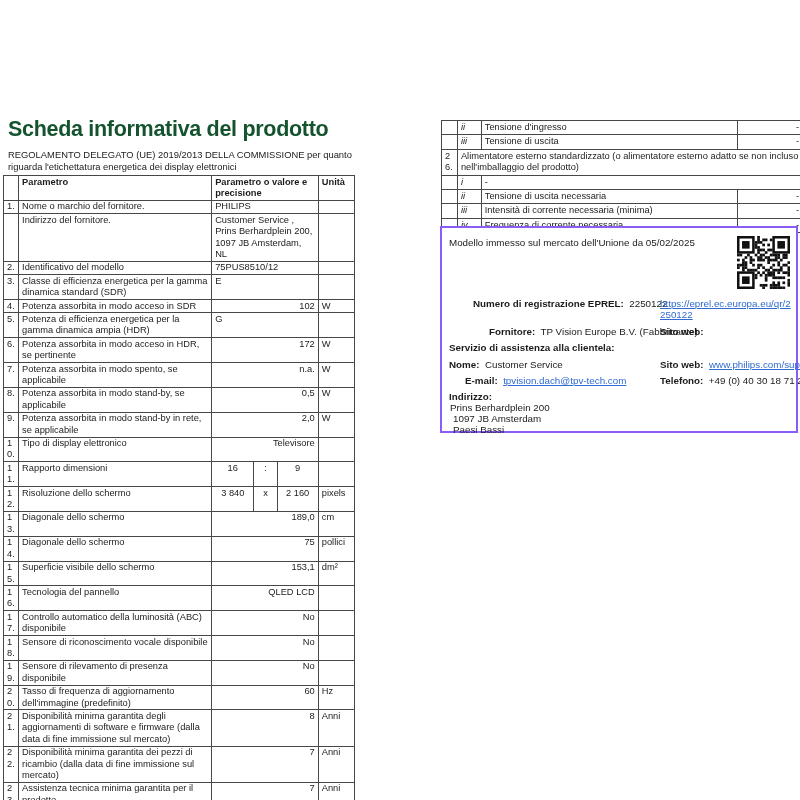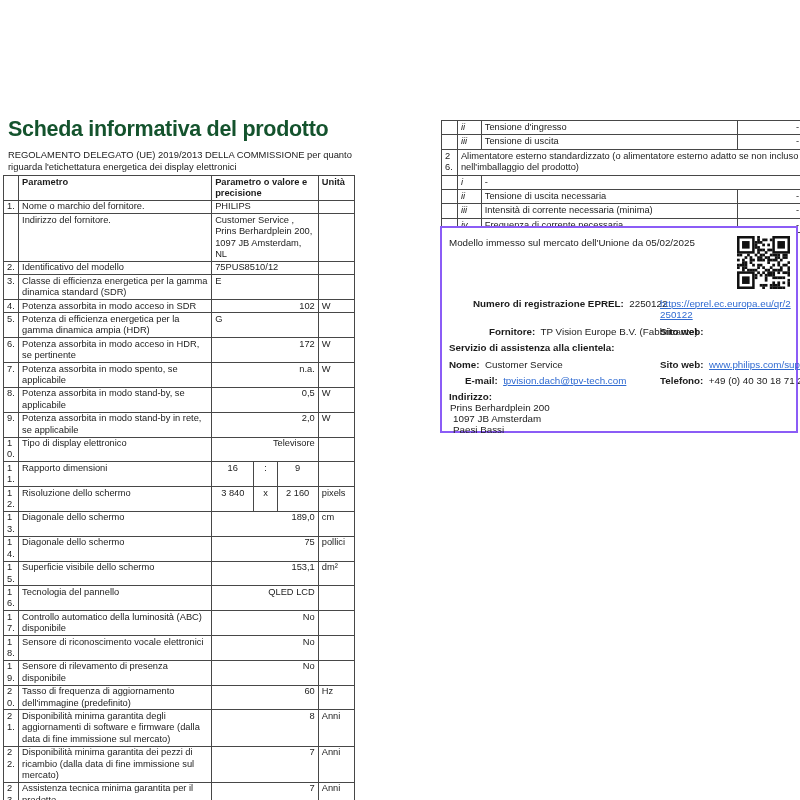--- a/index.html
+++ b/index.html
@@ -172,21 +172,21 @@
         <td class="l">&nbsp;</td>
       </tr>
       <tr>
         <td class="num">17.</td>
         <td class="l" colspan="2">Controllo automatico della luminosità (ABC) disponibile</td>
         <td class="r" colspan="3">No</td>
         <td class="l">&nbsp;</td>
       </tr>
       <tr>
         <td class="num">18.</td>
-        <td class="l" colspan="2">Sensore di riconoscimento vocale elettronici</td>
+        <td class="l" colspan="2">Sensore di riconoscimento vocale disponibile</td>
         <td class="r" colspan="3">No</td>
         <td class="l">&nbsp;</td>
       </tr>
       <tr>
         <td class="num">19.</td>
         <td class="l" colspan="2">Sensore di rilevamento di presenza disponibile</td>
         <td class="r" colspan="3">No</td>
         <td class="l">&nbsp;</td>
       </tr>
       <tr>

